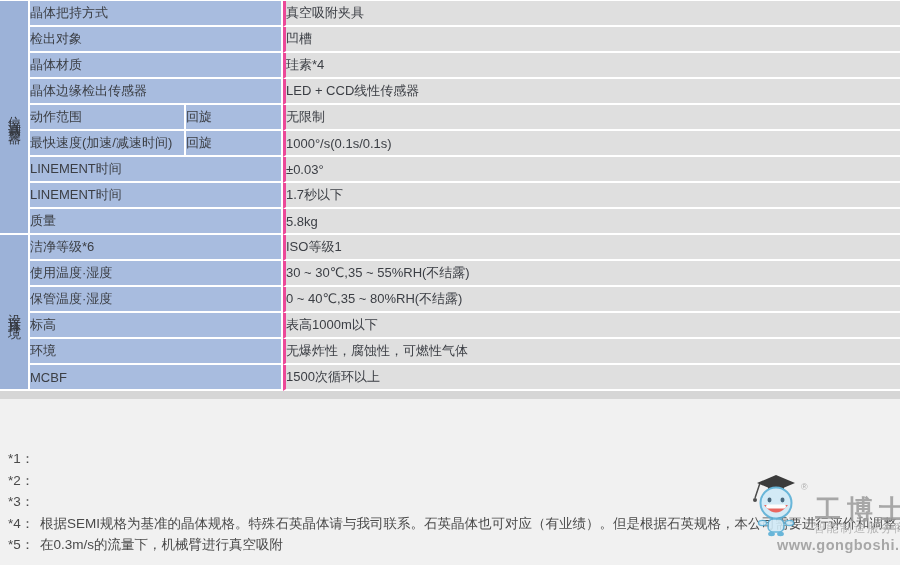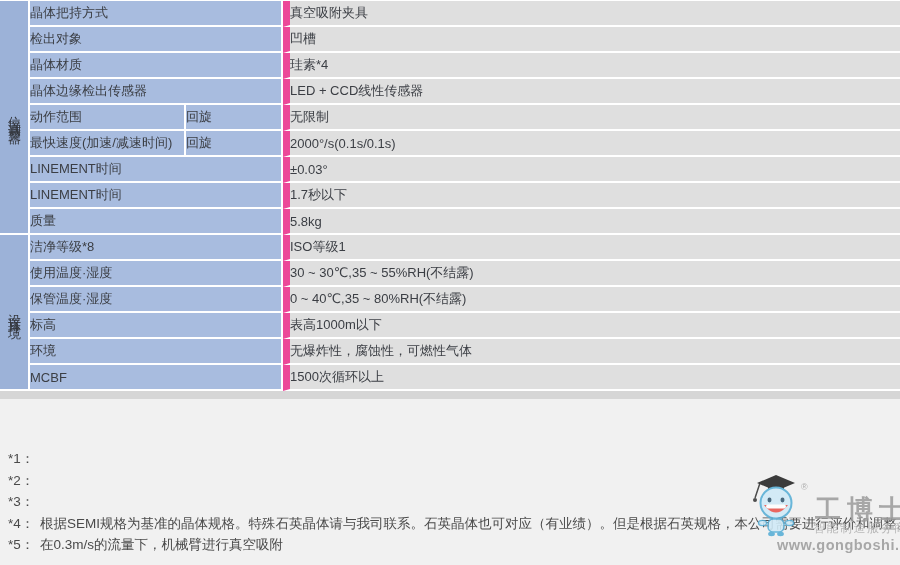--- a/index.html
+++ b/index.html
@@ -49,21 +49,21 @@
     border-right:2px solid #ffffff;
     padding-left:12px;
   }
   td.sub-cell {
     background: var(--cell-blue);
     border-right:2px solid #ffffff;
     padding-left:9px;
   }
   td.value-cell {
     background: var(--value-gray);
-    border-left:7px solid #ec4899;
+    border-left:3px solid #ec4899;
     padding-left:14px;
   }
   
   .table-strip {
     width:900px; height:8px;
     background: var(--strip-gray);
   }
   
   .footnotes {
     position:absolute;
@@ -155,37 +155,37 @@
           <td class="value-cell">LED + CCD线性传感器</td>
         </tr>
         <tr>
           <td class="label-cell">动作范围</td>
           <td class="sub-cell">回旋</td>
           <td class="value-cell">无限制</td>
         </tr>
         <tr>
           <td class="label-cell">最快速度(加速/减速时间)</td>
           <td class="sub-cell">回旋</td>
-          <td class="value-cell">2000°/s(0.1s/0.1s)</td>
+          <td class="value-cell">1000°/s(0.1s/0.1s)</td>
         </tr>
         <tr>
           <td class="label-cell" colspan="2">LINEMENT时间</td>
           <td class="value-cell">±0.03°</td>
         </tr>
         <tr>
           <td class="label-cell" colspan="2">LINEMENT时间</td>
           <td class="value-cell">1.7秒以下</td>
         </tr>
         <tr>
           <td class="label-cell" colspan="2">质量</td>
           <td class="value-cell">5.8kg</td>
         </tr>
         <tr>
           <td class="group-cell" rowspan="6"><span class="vtext">设置环境</span></td>
-          <td class="label-cell" colspan="2">洁净等级*8</td>
+          <td class="label-cell" colspan="2">洁净等级*6</td>
           <td class="value-cell">ISO等级1</td>
         </tr>
         <tr>
           <td class="label-cell" colspan="2">使用温度·湿度</td>
           <td class="value-cell">30 ~ 30℃,35 ~ 55%RH(不结露)</td>
         </tr>
         <tr>
           <td class="label-cell" colspan="2">保管温度·湿度</td>
           <td class="value-cell">0 ~ 40℃,35 ~ 80%RH(不结露)</td>
         </tr>

